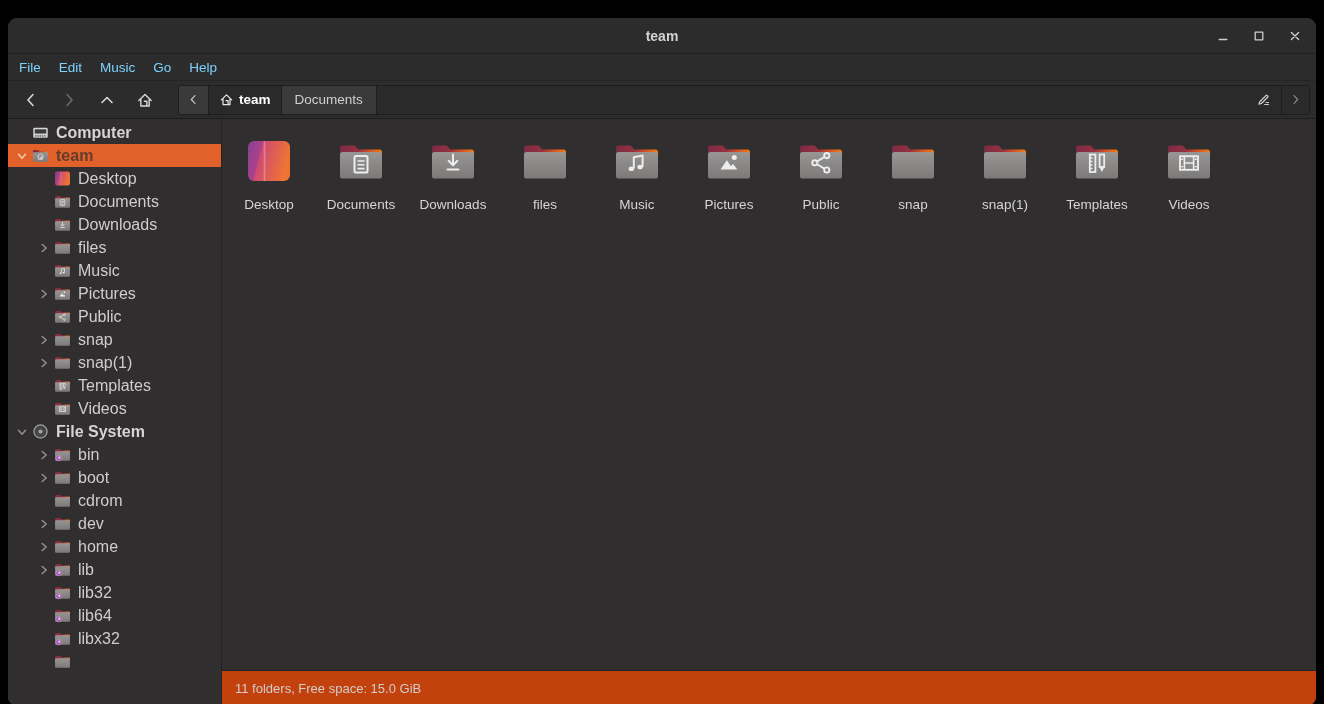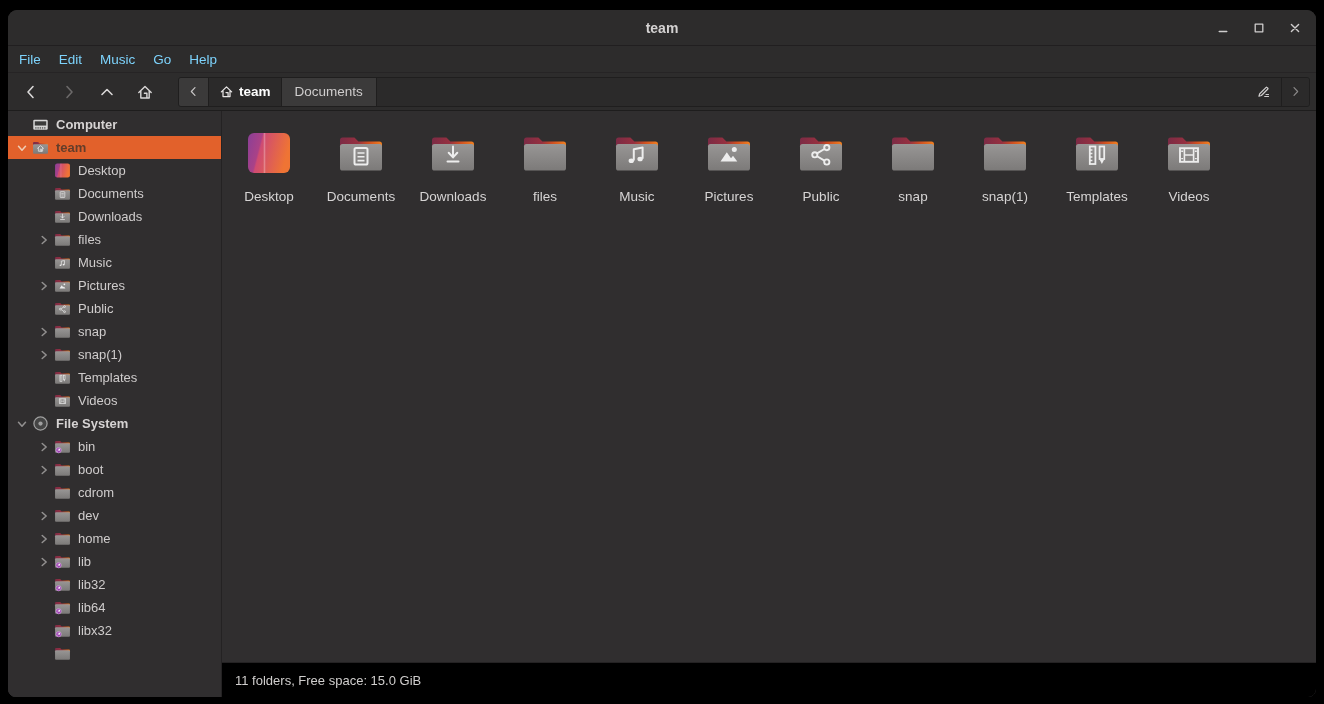--- a/index.html
+++ b/index.html
@@ -1,19 +1,19 @@
 <!DOCTYPE html>
 <html><head>
 <meta charset="utf-8">
 <style>
   html,body{margin:0;padding:0;background:#000;}
   body{width:1324px;height:704px;position:relative;overflow:hidden;
        font-family:"Liberation Sans","DejaVu Sans",sans-serif;
        -webkit-font-smoothing:antialiased;}
-  .window{position:absolute;left:8px;top:10px;width:1308px;height:687px;
+  .window{position:absolute;left:8px;top:18px;width:1308px;height:687px;
           background:#2d2c2c;border-radius:9px 9px 8px 8px;overflow:hidden;
           display:flex;flex-direction:column;}
   
   .titlebar{height:35px;flex:none;position:relative;display:flex;align-items:center;
             justify-content:center;background:#2d2c2c;border-bottom:1px solid #211f20;}
   .title{font-size:14px;font-weight:bold;color:#d4d2d2;}
   .win-controls{position:absolute;right:8px;top:0;height:100%;display:flex;align-items:center;gap:10px;}
   .win-btn{width:26px;height:26px;display:flex;align-items:center;justify-content:center;
            color:#cfcdcd;border-radius:13px;}
   
@@ -37,39 +37,39 @@
   .crumb-icon{display:flex;align-items:center;color:#e8e6e6;}
   .path-fill{flex:1;background:#2b2a2a;}
   .path-edit{width:36px;flex:none;display:flex;align-items:center;justify-content:center;
              background:#2b2a2a;color:#cecccc;}
   .path-next{width:27px;flex:none;display:flex;align-items:center;justify-content:center;
              background:#2b2a2a;border-left:1px solid #1f1e1e;color:#8a8888;}
   
   .app-body{flex:1;display:flex;min-height:0;background:#302e2f;}
   .sidebar{width:213px;flex:none;border-right:1px solid #242223;padding-top:2px;
            overflow:hidden;background:#302e2f;}
-  .srow{height:23px;display:flex;align-items:center;font-size:13px;color:#cfcccc;white-space:nowrap;}
+  .srow{height:23px;display:flex;align-items:center;font-size:16px;color:#cfcccc;white-space:nowrap;}
   .srow .expander{width:14px;height:14px;flex:none;margin-left:7px;display:flex;
                   align-items:center;justify-content:center;color:#929090;}
   .srow.lvl1 .expander{margin-left:29px;}
   .srow .sicon{width:17px;height:17px;flex:none;margin-left:3px;display:flex;
                align-items:center;justify-content:center;}
   .srow .slabel{margin-left:7px;}
   .srow.bold .slabel{font-weight:bold;color:#d6d3d3;}
   .srow.selected{background:#e2612b;}
   .srow.selected .slabel{color:#633d2a;}
   .srow.selected .expander{color:#efcdb5;}
   
   .main{flex:1;display:flex;flex-direction:column;min-width:0;}
   .grid{flex:1;display:flex;align-items:flex-start;padding:21px 0 0 1px;overflow:hidden;}
   .gitem{width:92px;flex:none;display:flex;flex-direction:column;align-items:center;}
   .gicon{height:42px;display:flex;align-items:center;justify-content:center;}
   .glabel{margin-top:15px;font-size:13.5px;color:#d6d4d4;text-align:center;max-width:90px;}
   .statusbar{height:34px;flex:none;border-top:1px solid #242223;display:flex;
-             align-items:center;padding-left:13px;font-size:13px;color:#d0cecd;background:#000000;}
+             align-items:center;padding-left:13px;font-size:13px;color:#d0cecd;background:#c2410c;}
   svg{display:block;}
 </style>
 </head>
 <body>
 
 <svg width="0" height="0" style="position:absolute" aria-hidden="true">
   <defs>
     <linearGradient id="g-tab" x1="0" y1="0" x2="1" y2="0">
       <stop offset="0" stop-color="#7c2b45"></stop>
         <stop offset="0.42" stop-color="#963040"></stop>

